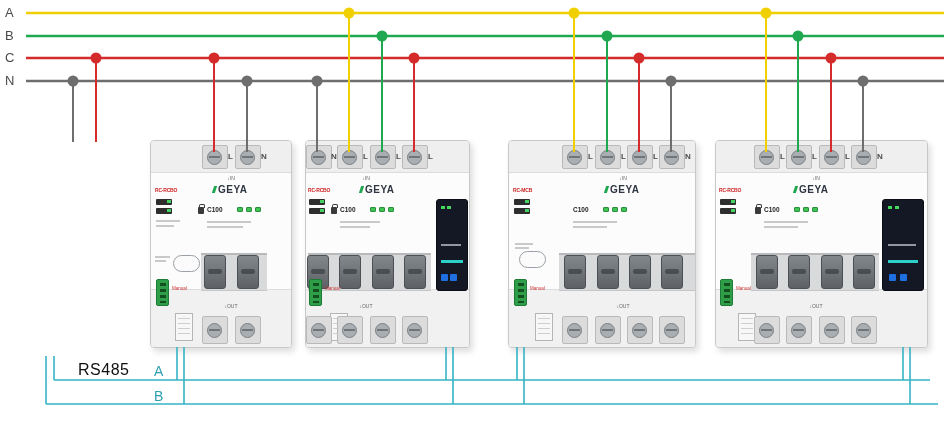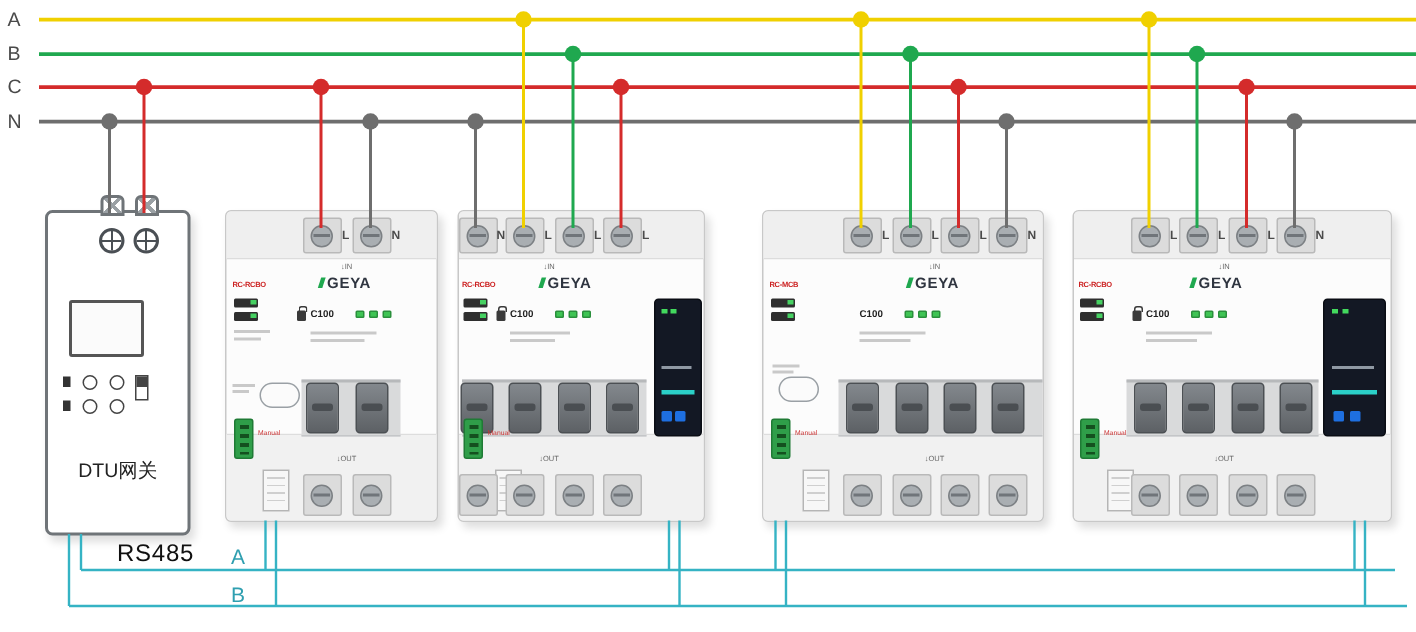--- a/index.html
+++ b/index.html
@@ -58,35 +58,20 @@
 </head>
 <body>
 
 <div class="stage">
 
   <span class="buslabel" style="top:5px">A</span>
   <span class="buslabel" style="top:28px">B</span>
   <span class="buslabel" style="top:50px">C</span>
   <span class="buslabel" style="top:73px">N</span>
 
-  <div class="dtu">
-    <div class="clip" style="left:35px"></div>
-    <div class="clip" style="left:58px"></div>
-    <div class="bigterm" style="left:34px"></div>
-    <div class="bigterm" style="left:57px"></div>
-    <div class="dtuscreen"></div>
-    <div class="dtusq" style="left:10px;top:109px"></div>
-    <div class="dtusq" style="left:10px;top:125px"></div>
-    <div class="dtubtn" style="left:23px;top:108px"></div>
-    <div class="dtubtn" style="left:41px;top:108px"></div>
-    <div class="dtubtn" style="left:23px;top:124px"></div>
-    <div class="dtubtn" style="left:41px;top:124px"></div>
-    <div class="dtuslider" style="left:58px;top:108px"></div>
-    <div class="dtuname">DTU网关</div>
-  </div>
 
   <div class="device" style="left:150px;width:142px">
     <div class="topstrip"></div>
     <div class="botstrip"></div>
     <div class="thouse" style="left:51px">
         <div class="screw"></div>
       </div>
     <div class="thouse" style="left:84px">
         <div class="screw"></div>
       </div>

